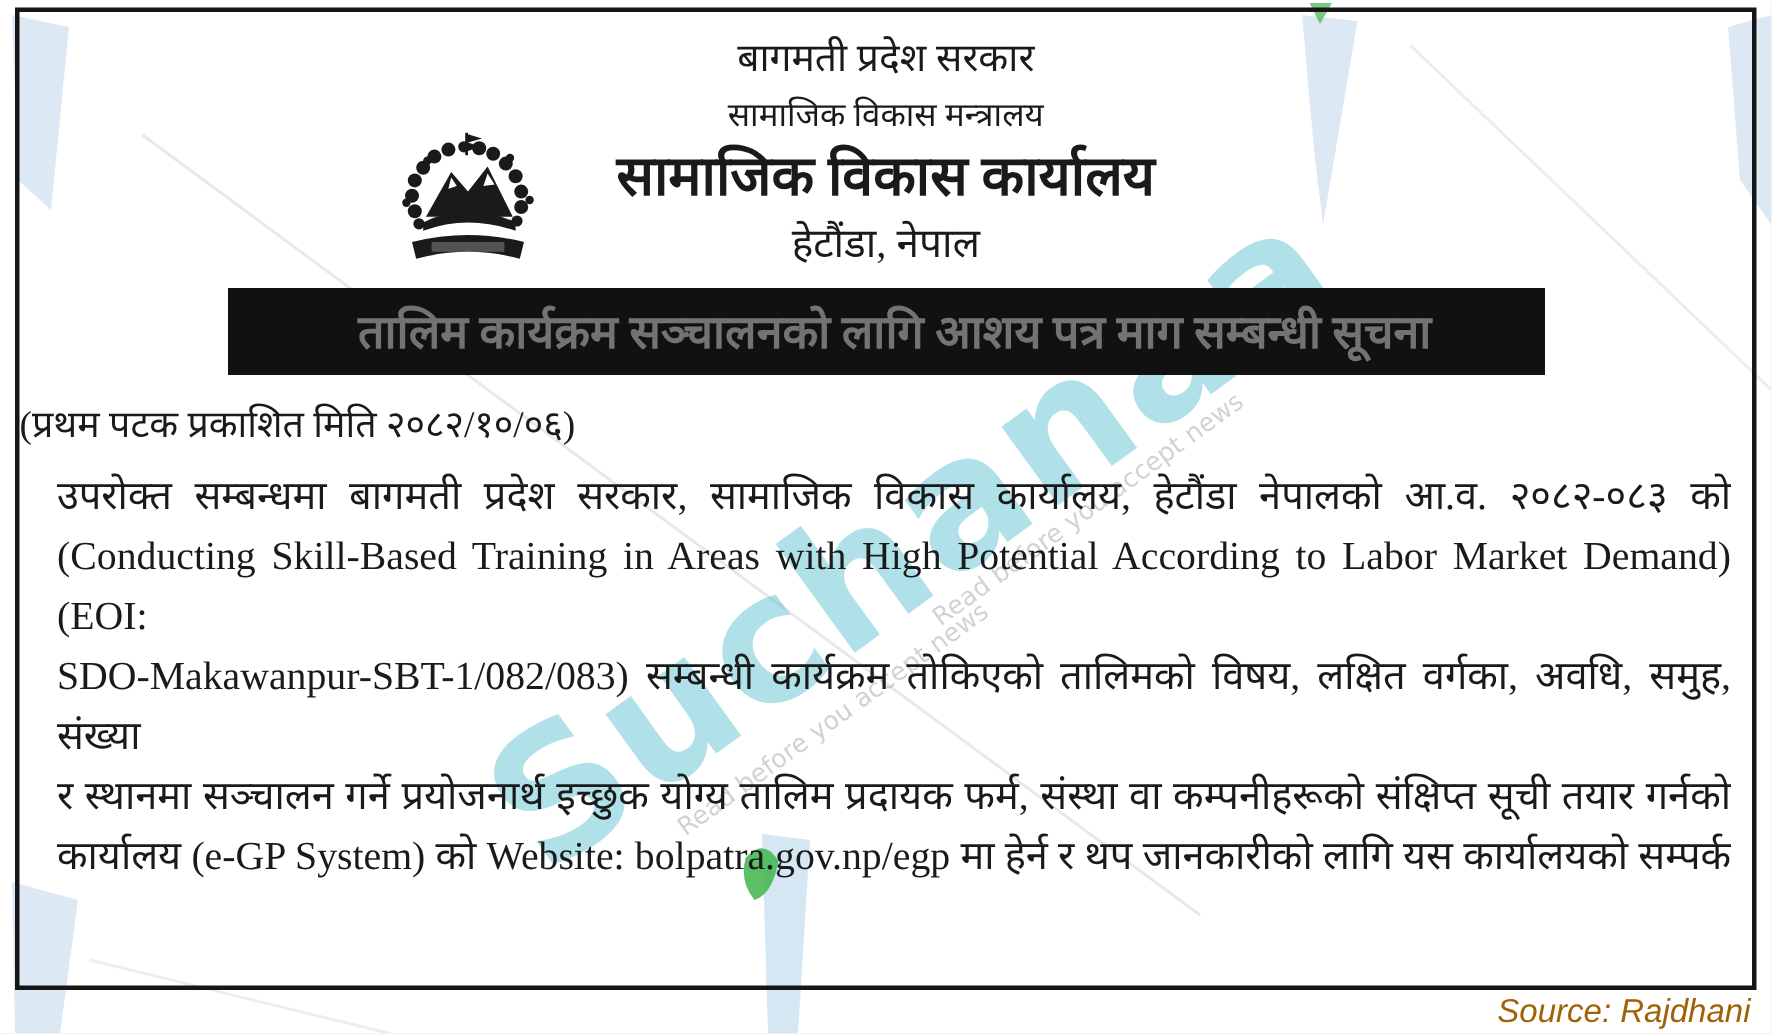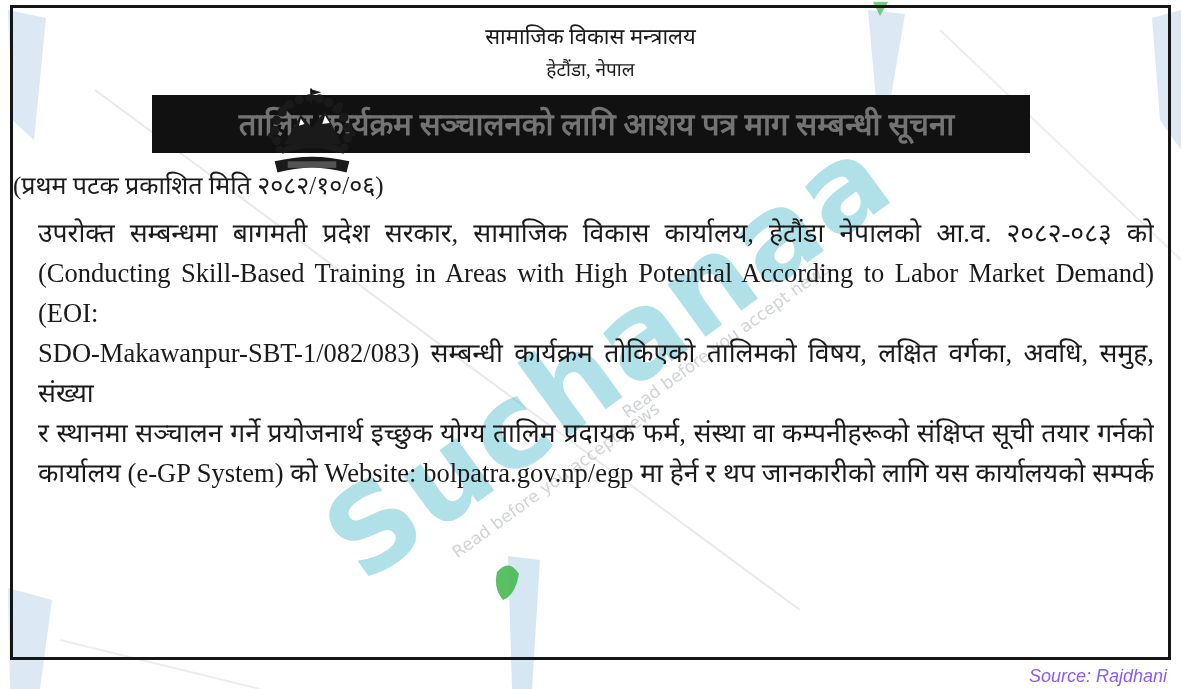--- a/index.html
+++ b/index.html
@@ -50,21 +50,21 @@
     width: 1161px; height: 655px;
     border: 3px solid #161616;
     background: transparent;
     z-index: 2;
     padding-top: 18px;
   }
   .hdr { text-align: center; line-height: 1.0; }
   .hdr-govt     { font-size: 26px; margin-bottom: 14px; }
   .hdr-ministry { font-size: 22px; margin-bottom: 12px; }
   .hdr-office   { font-size: 37px; font-weight: bold; margin-bottom: 12px; }
-  .hdr-place    { font-size: 19px; margin-bottom: 16px; }
+  .hdr-place    { font-size: 27px; margin-bottom: 16px; }
   .emblem {
     position: absolute;
     left: 243px; top: 78px;
     width: 112px; height: 104px;
   }
   .banner {
     width: 878px;
     margin: 0 auto 14px auto;
     background: #111111;
     color: #737373;
@@ -87,24 +87,24 @@
     text-align: justify;
     text-align-last: justify;
     white-space: nowrap; 
     overflow: hidden;
     margin-left: 11px;
   }
   .body-line.justify { white-space: normal; }
   .source-line {
     position: absolute;
     right: 14px; bottom: 2px;
-    font-size: 18px;
+    font-size: 22px;
     font-style: italic;
     font-family: "Liberation Sans", sans-serif;
-    color: #8b5cf6;
+    color: #a16207;
     z-index: 3;
   }
 </style>
 </head>
 <body>
 
 <div class="page">
 
   <div class="bg-layer">
     <svg width="1181" height="689" viewBox="0 0 1181 689">
@@ -166,21 +166,23 @@
 
         <path d="M48,34 l4,6 -6,2 z" fill="#ffffff"></path>
         <path d="M74,31 l5,8 -8,1 z" fill="#ffffff"></path>
 
         <path d="M20,80 Q60,70 100,80 L97,92 Q60,82 23,92 Z"></path>
         <rect x="34" y="80" width="52" height="7" fill="#ffffff" opacity="0.25"></rect>
       </g>
     </svg>
 
     <div class="hdr">
+      <div class="hdr-govt">बागमती प्रदेश सरकार</div>
       <div class="hdr-ministry">सामाजिक विकास मन्त्रालय</div>
+      <div class="hdr-office">सामाजिक विकास कार्यालय</div>
       <div class="hdr-place">हेटौंडा, नेपाल</div>
     </div>
 
     <div class="banner">तालिम कार्यक्रम सञ्चालनको लागि आशय पत्र माग सम्बन्धी सूचना</div>
 
     <div class="pub-date">(प्रथम पटक प्रकाशित मिति २०८२/१०/०६)</div>
 
     <div class="body-text">
       <div class="body-line justify">उपरोक्त सम्बन्धमा बागमती प्रदेश सरकार, सामाजिक विकास कार्यालय, हेटौंडा नेपालको आ.व. २०८२-०८३ को</div>
       <div class="body-line justify">(Conducting Skill-Based Training in Areas with High Potential According to Labor Market Demand) (EOI:</div>

